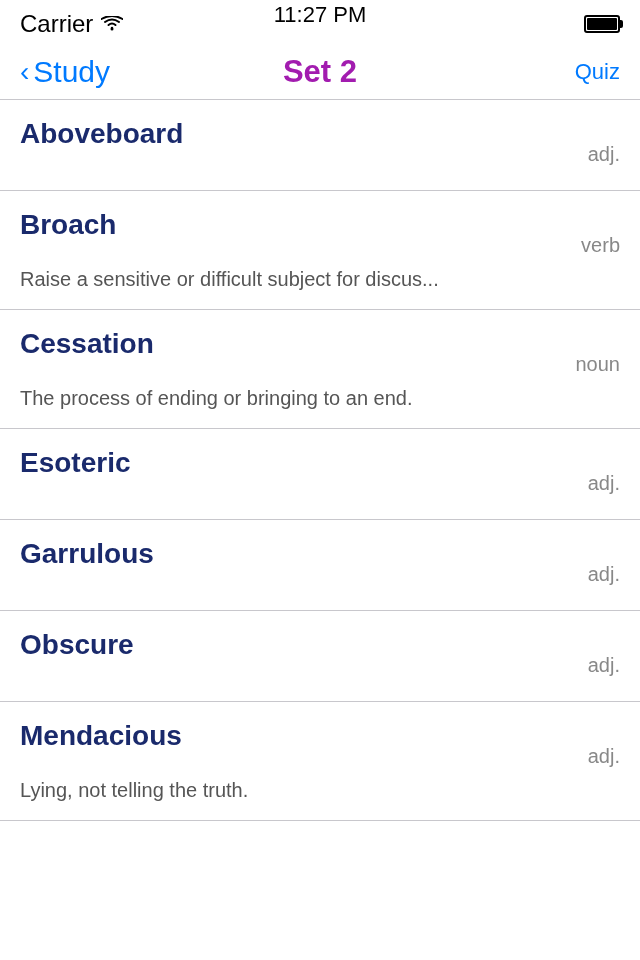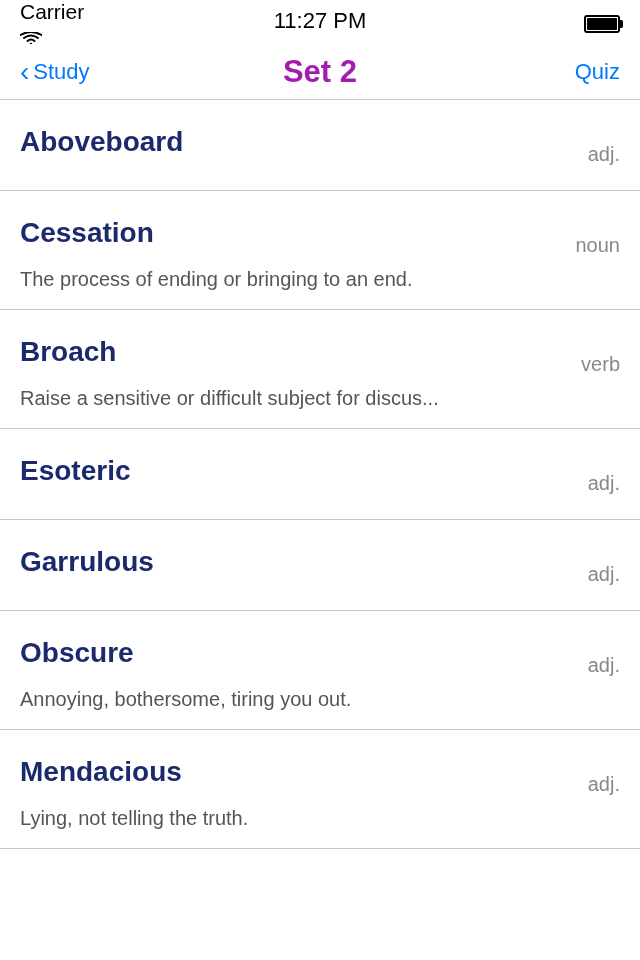--- a/index.html
+++ b/index.html
@@ -17,36 +17,36 @@
     .status-bar {
       display: flex;
       justify-content: space-between;
       align-items: center;
       padding: 10px 20px 6px 20px;
       height: 44px;
       background: #ffffff;
     }
 
     .status-carrier {
-      font-size: 21px;
+      font-size: 24px;
       font-weight: 500;
       color: #000;
       display: flex;
+      align-items: center;
       gap: 8px;
-      flex-direction: column;
     }
 
     .status-time {
       font-size: 22px;
       font-weight: 500;
       color: #000;
       position: absolute;
       left: 50%;
       transform: translateX(-50%);
-      top: 8px;
+      top: 2px;
     }
 
     .status-battery {
       display: flex;
       align-items: center;
     }
 
     .battery-icon {
       width: 36px;
       height: 18px;
@@ -99,21 +99,21 @@
     }
 
     .nav-back-chevron {
       font-size: 28px;
       margin-right: 4px;
       color: #007aff;
       line-height: 1;
     }
 
     .nav-back-label {
-      font-size: 22px;
+      font-size: 30px;
       color: #007aff;
     }
 
     .nav-title {
       font-size: 31px;
       font-weight: 700;
       color: #a21caf;
       position: absolute;
       left: 50%;
       transform: translateX(-50%);
@@ -132,21 +132,21 @@
 
     .word-item {
       padding: 18px 20px 16px 20px;
       border-bottom: 1px solid #c8c7cc;
       cursor: pointer;
     }
 
     .word-header {
       display: flex;
       justify-content: space-between;
-      align-items: center;
+      align-items: flex-start;
       margin-bottom: 8px;
     }
 
     .word-term {
       font-size: 28px;
       font-weight: 700;
       color: #1a2a6c;
     }
 
     .word-pos {
@@ -195,50 +195,49 @@
 
 <div class="word-list">
 <div class="word-item">
       <div class="word-header">
         <span class="word-term">Aboveboard</span>
         <span class="word-pos">adj.</span>
       </div>
     </div>
     <div class="word-item">
       <div class="word-header">
+        <span class="word-term">Broach</span>
+        <span class="word-pos">verb</span>
+      </div>
+      <div class="word-definition">Raise a sensitive or difficult subject for discus...</div>
+    </div>
+    <div class="word-item">
+      <div class="word-header">
         <span class="word-term">Cessation</span>
         <span class="word-pos">noun</span>
       </div>
       <div class="word-definition">The process of ending or bringing to an end.</div>
     </div>
     <div class="word-item">
       <div class="word-header">
-        <span class="word-term">Broach</span>
-        <span class="word-pos">verb</span>
-      </div>
-      <div class="word-definition">Raise a sensitive or difficult subject for discus...</div>
-    </div>
-    <div class="word-item">
-      <div class="word-header">
         <span class="word-term">Esoteric</span>
         <span class="word-pos">adj.</span>
       </div>
     </div>
     <div class="word-item">
       <div class="word-header">
         <span class="word-term">Garrulous</span>
         <span class="word-pos">adj.</span>
       </div>
     </div>
     <div class="word-item">
       <div class="word-header">
         <span class="word-term">Obscure</span>
         <span class="word-pos">adj.</span>
       </div>
-      <div class="word-definition">Annoying, bothersome, tiring you out.</div>
     </div>
     <div class="word-item">
       <div class="word-header">
         <span class="word-term">Mendacious</span>
         <span class="word-pos">adj.</span>
       </div>
       <div class="word-definition">Lying, not telling the truth.</div>
     </div>
   </div>
 

